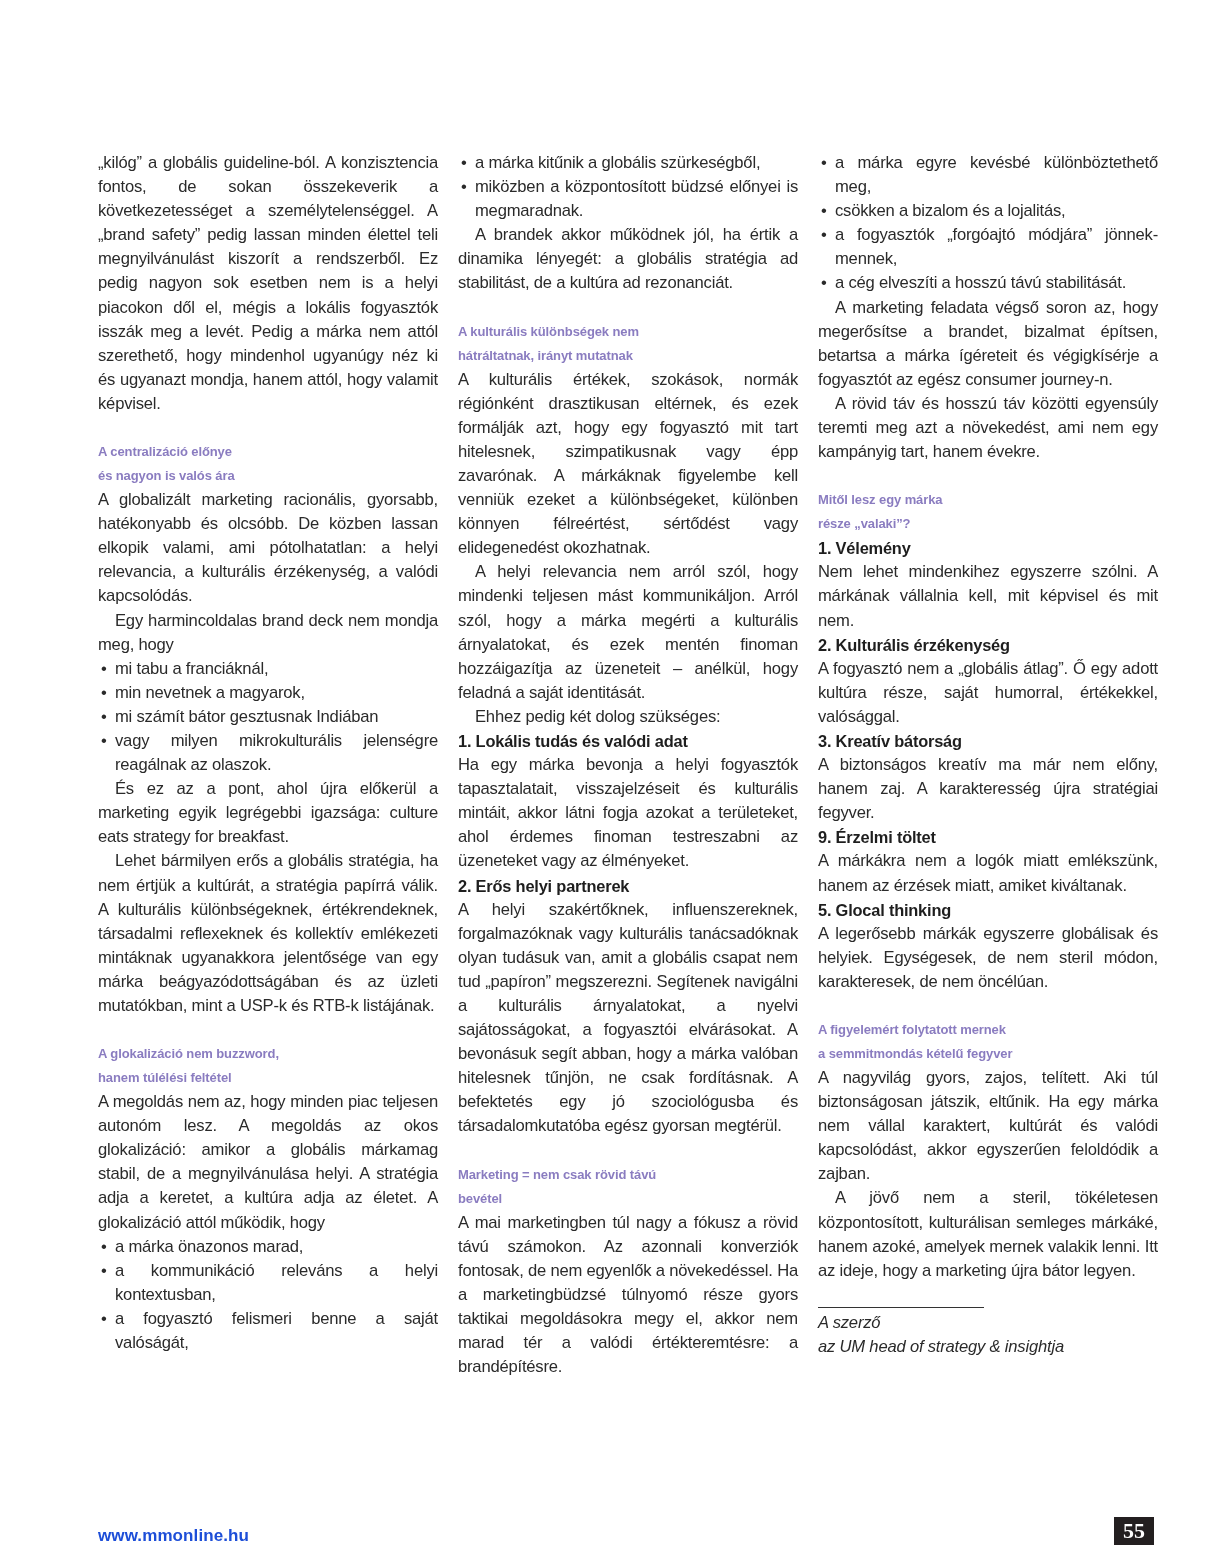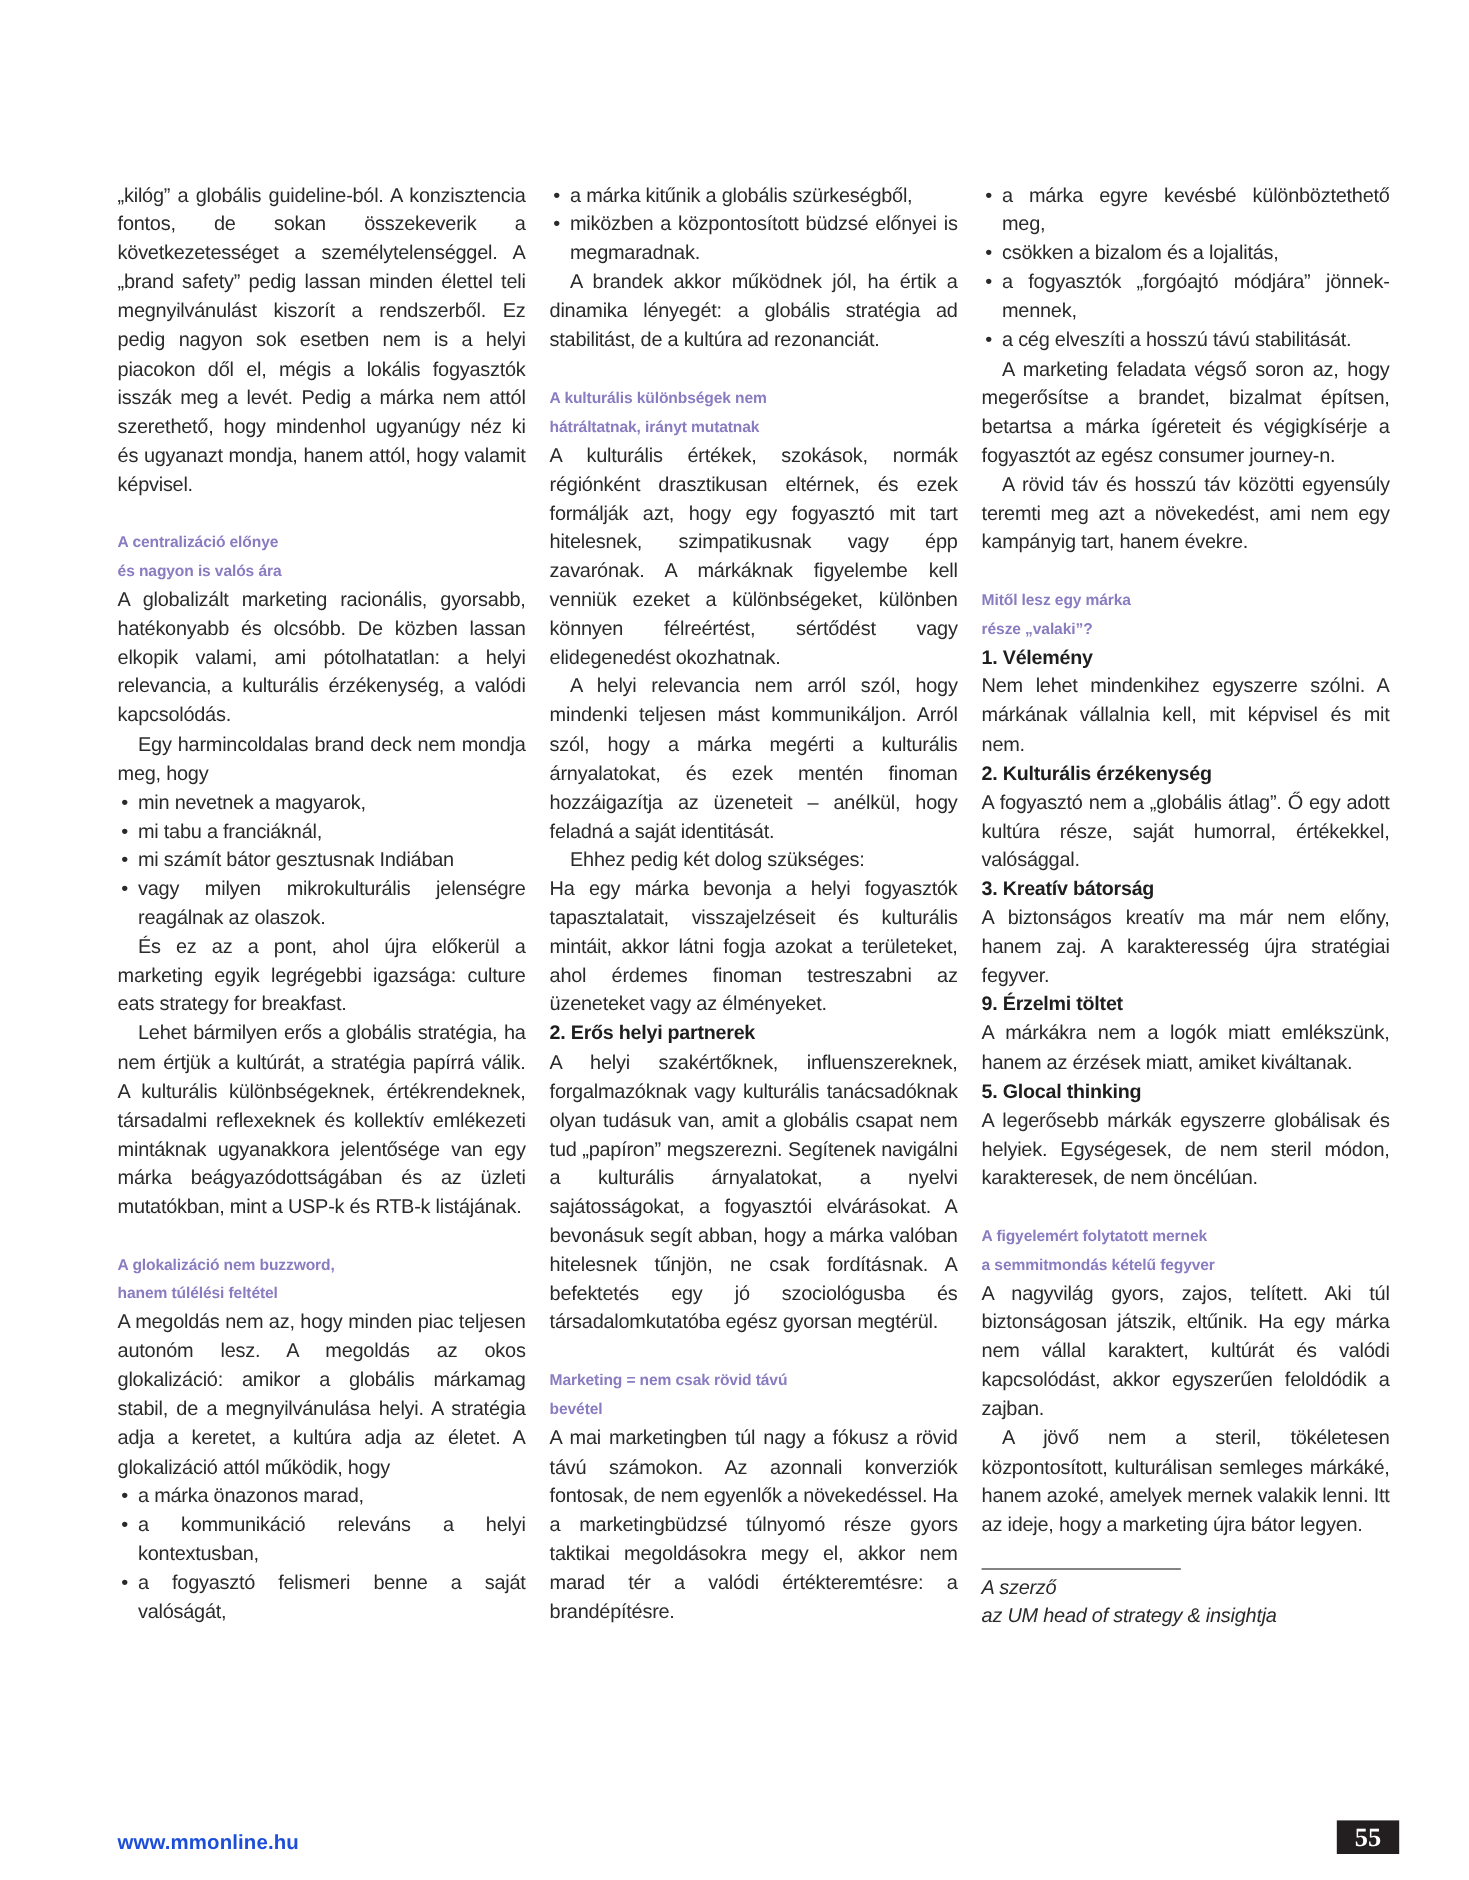--- a/index.html
+++ b/index.html
@@ -15,39 +15,39 @@
   .h { margin: 24px 0 0 0; color: #8a7cc0; font-weight: bold; font-size: 13px; line-height: 24px;
        letter-spacing: -0.1px; font-family: "Liberation Sans", sans-serif; }
   .sub { margin: 0; font-weight: bold; color: #1e1e1e; font-size: 16.4px; }
   ul.bl { list-style: none; margin: 0; padding: 0; }
   ul.bl li { position: relative; padding-left: 17px; text-align: justify; text-align-last: left; }
   ul.bl li::before { content: "\2022"; position: absolute; left: 3px; top: 0; }
   .rule { width: 166px; height: 0; border-top: 1.5px solid #333; margin: 24px 0 3px 0; }
   .sig { margin: 0; font-style: italic; }
   #footer-url { position: absolute; left: 98px; top: 1526px; color: #1d4ed8; font-weight: bold;
                 font-size: 17px; letter-spacing: 0.1px; }
-  #page-num { position: absolute; left: 1114px; top: 1517px; width: 52px; height: 28px;
+  #page-num { position: absolute; left: 1114px; top: 1517px; width: 40px; height: 28px;
               background: #231f20; color: #ffffff; font-family: "Liberation Serif", serif;
               font-weight: bold; font-size: 22px; line-height: 28px; text-align: center; }
 </style>
 </head>
 <body>
 
 <div class="col" id="col1">
   <p class="p">„kilóg” a globális guideline-ból. A konzisztencia fontos, de sokan összekeverik a következetességet a személytelenséggel. A „brand safety” pedig lassan minden élettel teli megnyilvánulást kiszorít a rendszerből. Ez pedig nagyon sok esetben nem is a helyi piacokon dől el, mégis a lokális fogyasztók isszák meg a levét. Pedig a márka nem attól szerethető, hogy mindenhol ugyanúgy néz ki és ugyanazt mondja, hanem attól, hogy valamit képvisel.</p>
 
   <h2 class="h">
     <span>A centralizáció előnye</span><br>
     <span>és nagyon is valós ára</span>
   </h2>
   <p class="p">A globalizált marketing racionális, gyorsabb, hatékonyabb és olcsóbb. De közben lassan elkopik valami, ami pótolhatatlan: a helyi relevancia, a kulturális érzékenység, a valódi kapcsolódás.</p>
   <p class="p indent">Egy harmincoldalas brand deck nem mondja meg, hogy</p>
   <ul class="bl">
+    <li>mi tabu a franciáknál,</li>
     <li>min nevetnek a magyarok,</li>
-    <li>mi tabu a franciáknál,</li>
     <li>mi számít bátor gesztusnak Indiában</li>
     <li>vagy milyen mikrokulturális jelenségre reagálnak az olaszok.</li>
   </ul>
   <p class="p indent">És ez az a pont, ahol újra előkerül a marketing egyik legrégebbi igazsága: culture eats strategy for breakfast.</p>
   <p class="p indent">Lehet bármilyen erős a globális stratégia, ha nem értjük a kultúrát, a stratégia papírrá válik. A kulturális különbségeknek, értékrendeknek, társadalmi reflexeknek és kollektív emlékezeti mintáknak ugyanakkora jelentősége van egy márka beágyazódottságában és az üzleti mutatókban, mint a USP-k és RTB-k listájának.</p>
 
   <h2 class="h">
     <span>A glokalizáció nem buzzword,</span><br>
     <span>hanem túlélési feltétel</span>
   </h2>
@@ -66,20 +66,21 @@
   </ul>
   <p class="p indent">A brandek akkor működnek jól, ha értik a dinamika lényegét: a globális stratégia ad stabilitást, de a kultúra ad rezonanciát.</p>
 
   <h2 class="h">
     <span>A kulturális különbségek nem</span><br>
     <span>hátráltatnak, irányt mutatnak</span>
   </h2>
   <p class="p">A kulturális értékek, szokások, normák régiónként drasztikusan eltérnek, és ezek formálják azt, hogy egy fogyasztó mit tart hitelesnek, szimpatikusnak vagy épp zavarónak. A márkáknak figyelembe kell venniük ezeket a különbségeket, különben könnyen félreértést, sértődést vagy elidegenedést okozhatnak.</p>
   <p class="p indent">A helyi relevancia nem arról szól, hogy mindenki teljesen mást kommunikáljon. Arról szól, hogy a márka megérti a kulturális árnyalatokat, és ezek mentén finoman hozzáigazítja az üzeneteit – anélkül, hogy feladná a saját identitását.</p>
   <p class="p indent">Ehhez pedig két dolog szükséges:</p>
+  <p class="sub">1. Lokális tudás és valódi adat</p>
   <p class="p">Ha egy márka bevonja a helyi fogyasztók tapasztalatait, visszajelzéseit és kulturális mintáit, akkor látni fogja azokat a területeket, ahol érdemes finoman testreszabni az üzeneteket vagy az élményeket.</p>
   <p class="sub">2. Erős helyi partnerek</p>
   <p class="p">A helyi szakértőknek, influenszereknek, forgalmazóknak vagy kulturális tanácsadóknak olyan tudásuk van, amit a globális csapat nem tud „papíron” megszerezni. Segítenek navigálni a kulturális árnyalatokat, a nyelvi sajátosságokat, a fogyasztói elvárásokat. A bevonásuk segít abban, hogy a márka valóban hitelesnek tűnjön, ne csak fordításnak. A befektetés egy jó szociológusba és társadalomkutatóba egész gyorsan megtérül.</p>
 
   <h2 class="h">
     <span>Marketing = nem csak rövid távú</span><br>
     <span>bevétel</span>
   </h2>
   <p class="p">A mai marketingben túl nagy a fókusz a rövid távú számokon. Az azonnali konverziók fontosak, de nem egyenlők a növekedéssel. Ha a marketingbüdzsé túlnyomó része gyors taktikai megoldásokra megy el, akkor nem marad tér a valódi értékteremtésre: a brandépítésre.</p>
 </div>

